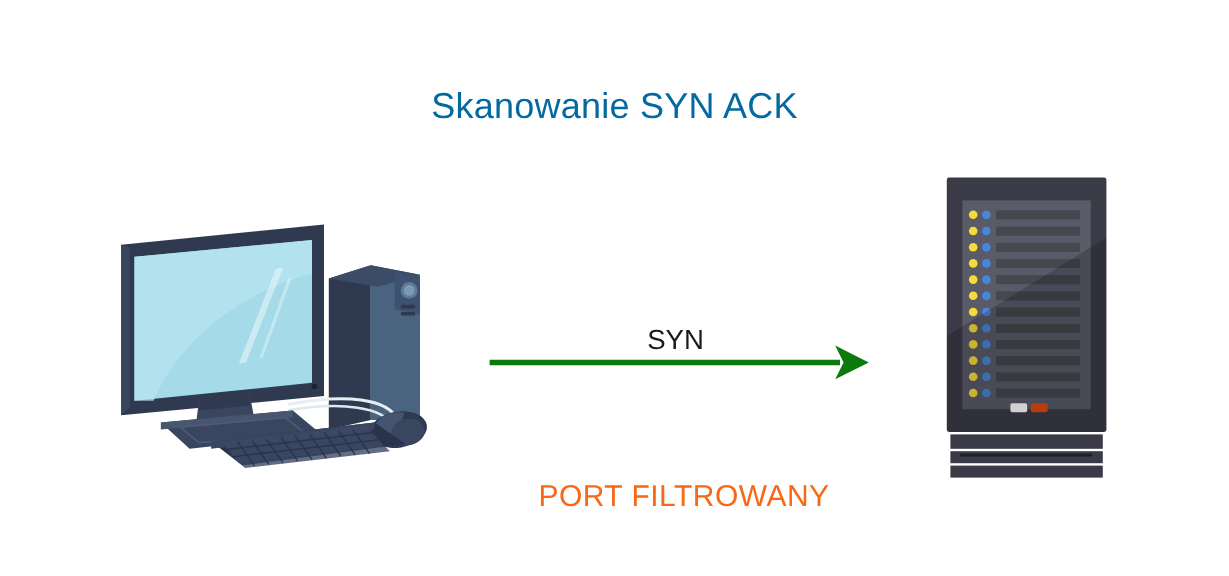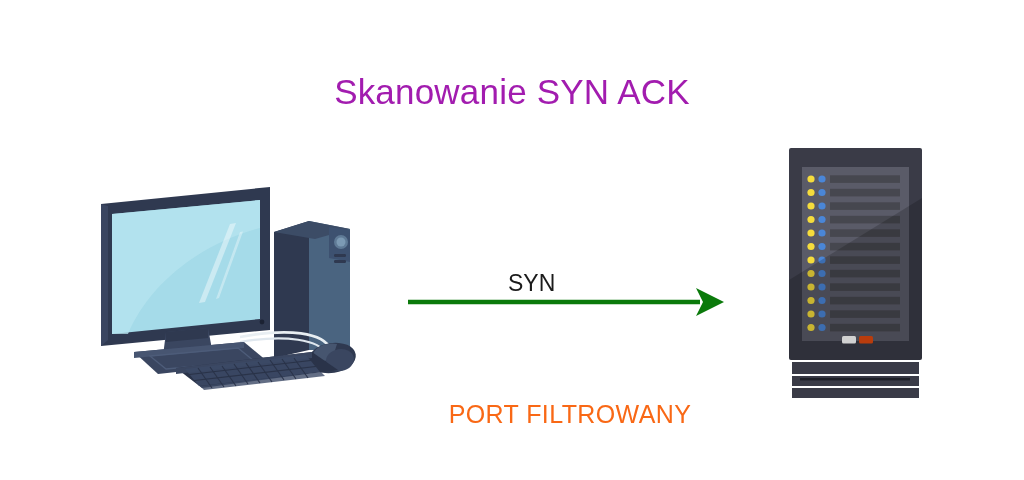--- a/index.html
+++ b/index.html
@@ -19,34 +19,34 @@
   }
 
   
   .diagram-title {
     position: absolute;
     left: 0;
     top: 72px;
     width: 1024px;
     text-align: center;
     font-family: "Liberation Sans", sans-serif;
-    font-size: 35px;
+    font-size: 30px;
     font-weight: 400;
-    color: #a21caf;
+    color: #0369a1;
     letter-spacing: 0.2px;
     white-space: nowrap;
   }
 
   
   .arrow-label {
     position: absolute;
     left: 508px;
     top: 270px;
     width: 110px;
-    text-align: left;
+    text-align: center;
     font-family: "Liberation Sans", sans-serif;
     font-size: 23px;
     font-weight: 400;
     color: #1b1b1b;
   }
 
   
   .status-text {
     position: absolute;
     left: 355px;

